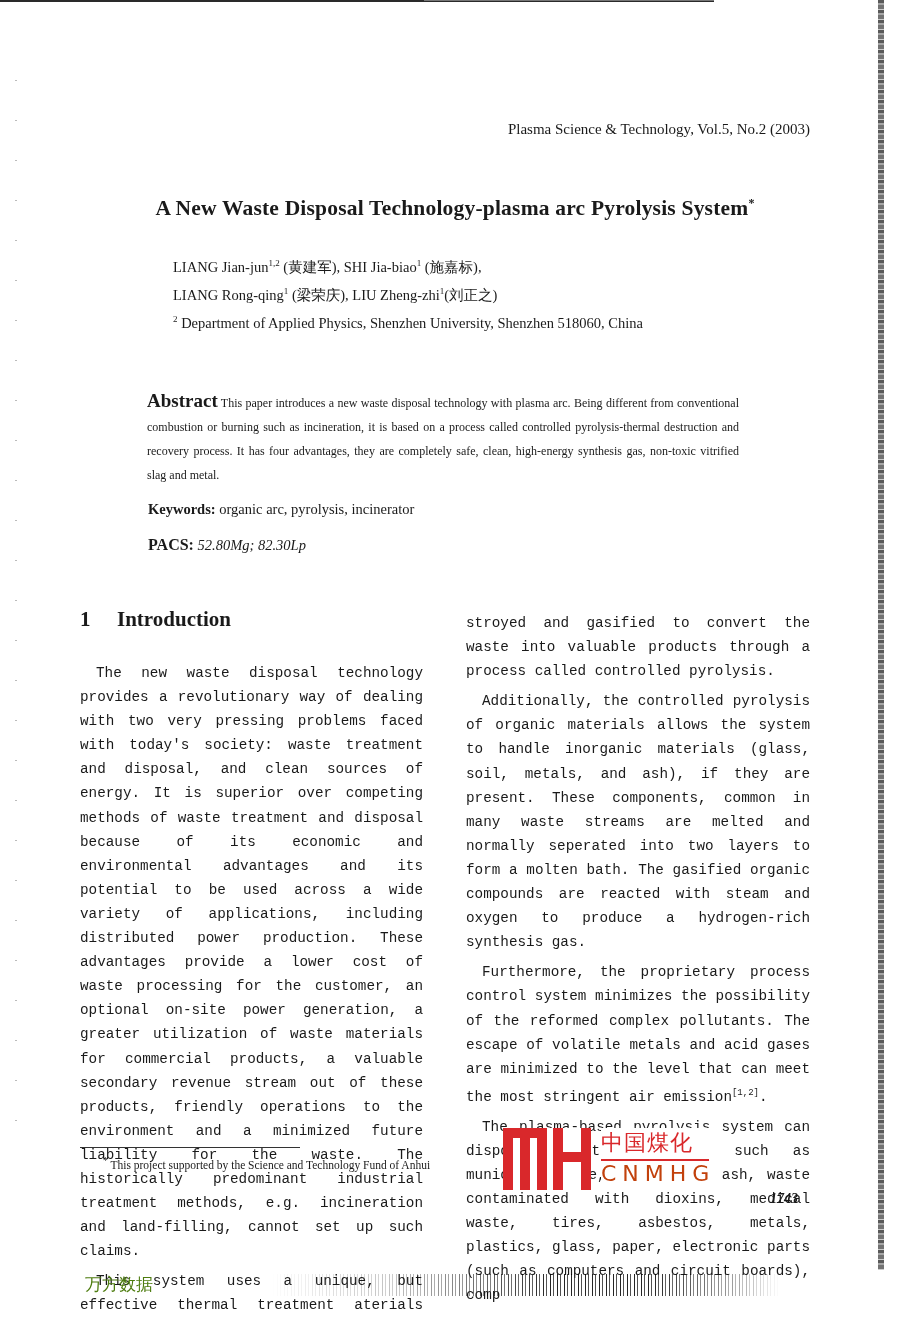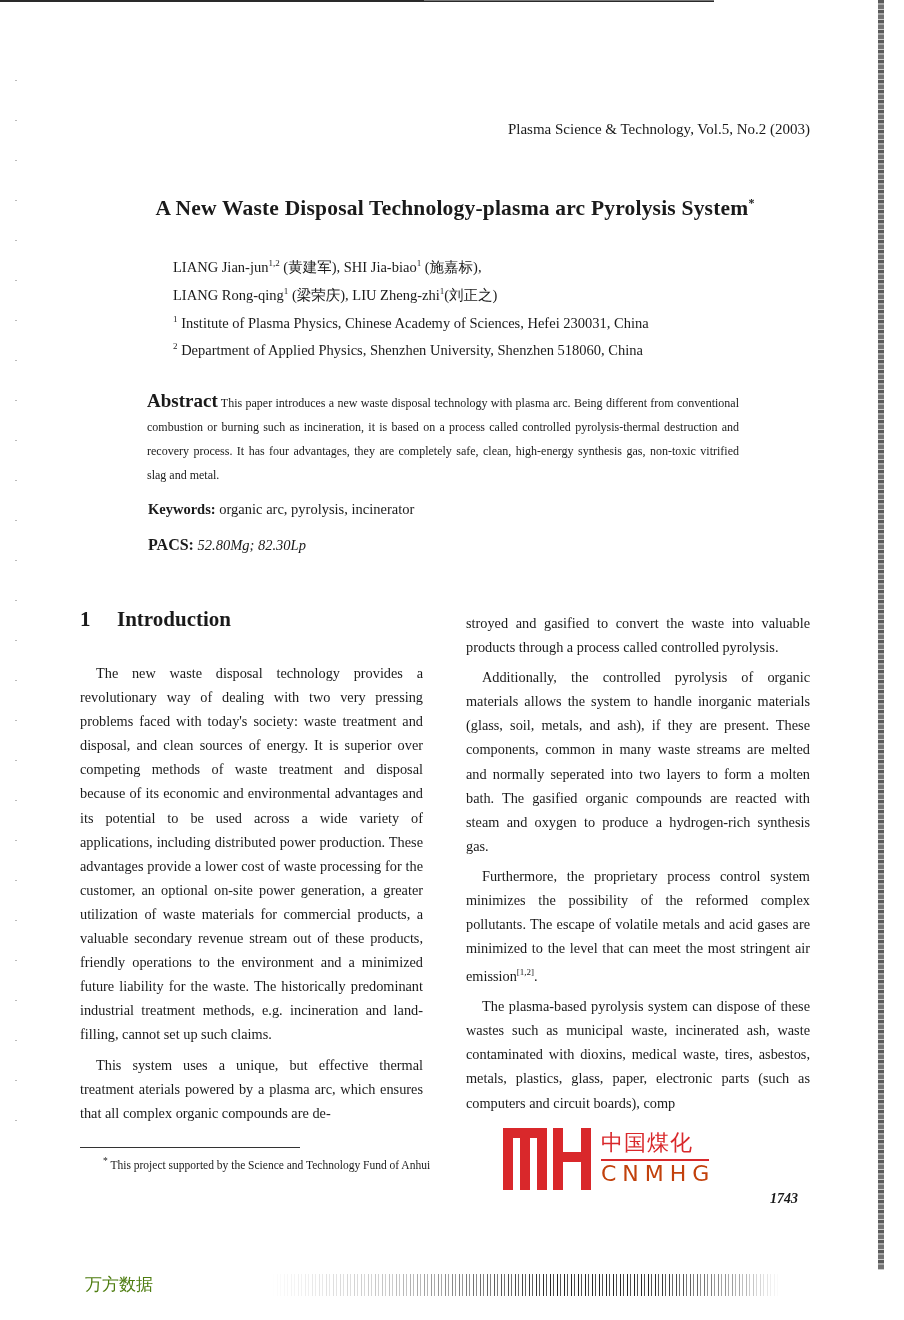--- a/index.html
+++ b/index.html
@@ -25,21 +25,21 @@
   .authors sup { font-size: 9px; }
   .abstract-block { left: 147px; top: 389px; width: 592px; font-family: "Liberation Serif", serif; font-size: 12px; line-height: 24px; text-align: justify; }
   .abstract-label { font-weight: bold; font-size: 19px; margin-right: 0; }
   .kw { left: 148px; top: 501px; font-family: "Liberation Serif", serif; font-size: 14.5px; }
   .kw b { font-weight: bold; text-align: center; }
   .pacs { left: 148px; top: 536px; font-family: "Liberation Serif", serif; font-size: 14.5px; }
   .pacs-label { font-weight: bold; font-size: 16px; }
   .pacs-val { font-style: italic; }
   .h1 { left: 80px; top: 607px; font-family: "Liberation Serif", serif; font-weight: bold; font-size: 21px; }
   .h1 .num { display: inline-block; width: 37px; }
-  .col { font-family: Liberation Serif, serif; font-size: 14.3px; line-height: 24.1px; text-align: justify; }
+  .col { font-family: Liberation Mono, monospace; font-size: 14.3px; line-height: 24.1px; text-align: justify; }
   .col p { margin: 0 0 6px 0; text-indent: 16px; }
   .col p.noind { text-indent: 0; }
   .col-left { left: 80px; top: 661px; width: 343px; }
   .col-right { left: 466px; top: 611px; width: 344px; }
   .col sup { font-size: 9px; }
   .fn-rule { left: 80px; top: 1147px; width: 220px; height: 1px; background: #333; }
   .footnote { left: 103px; top: 1155px; font-family: "Liberation Serif", serif; font-size: 11.5px; white-space: nowrap; }
   .pagenum { left: 770px; top: 1191px; font-family: "Liberation Serif", serif; font-style: italic; font-weight: bold; font-size: 14px; }
   .wanfang { left: 85px; top: 1273px; font-family: "DejaVu Sans", sans-serif; font-size: 17px; color: #4d7c0f; }
   .scan-noise {
@@ -68,21 +68,20 @@
 
 <div class="abs title"><span>A New Waste Disposal Technology-plasma arc Pyrolysis System</span><sup style="font-size:12px">*</sup></div>
 
 <div class="abs authors">
   <div>
     <span>LIANG Jian-jun</span><sup>1,2</sup><span> (黄建军), </span><span>SHI Jia-biao</span><sup>1</sup><span> (施嘉标),</span>
   </div>
   <div>
     <span>LIANG Rong-qing</span><sup>1</sup><span> (梁荣庆), </span><span>LIU Zheng-zhi</span><sup>1</sup><span>(刘正之)</span>
   </div>
-  <div><sup>1</sup><span> Institute of Plasma Physics, Chinese Academy of Sciences, Hefei 230031, China</span></div>
   <div><sup>2</sup><span> Department of Applied Physics, Shenzhen University, Shenzhen 518060, China</span></div>
 </div>
 
 <div class="abs abstract-block">
   <span class="abstract-label">Abstract</span>
   <span>This paper introduces a new waste disposal technology with plasma arc. Being different from conventional combustion or burning such as incineration, it is based on a process called controlled pyrolysis-thermal destruction and recovery process. It has four advantages, they are completely safe, clean, high-energy synthesis gas, non-toxic vitrified slag and metal.</span>
 </div>
 
 <div class="abs kw"><b>Keywords:</b><span> organic arc, pyrolysis, incinerator</span></div>
 

